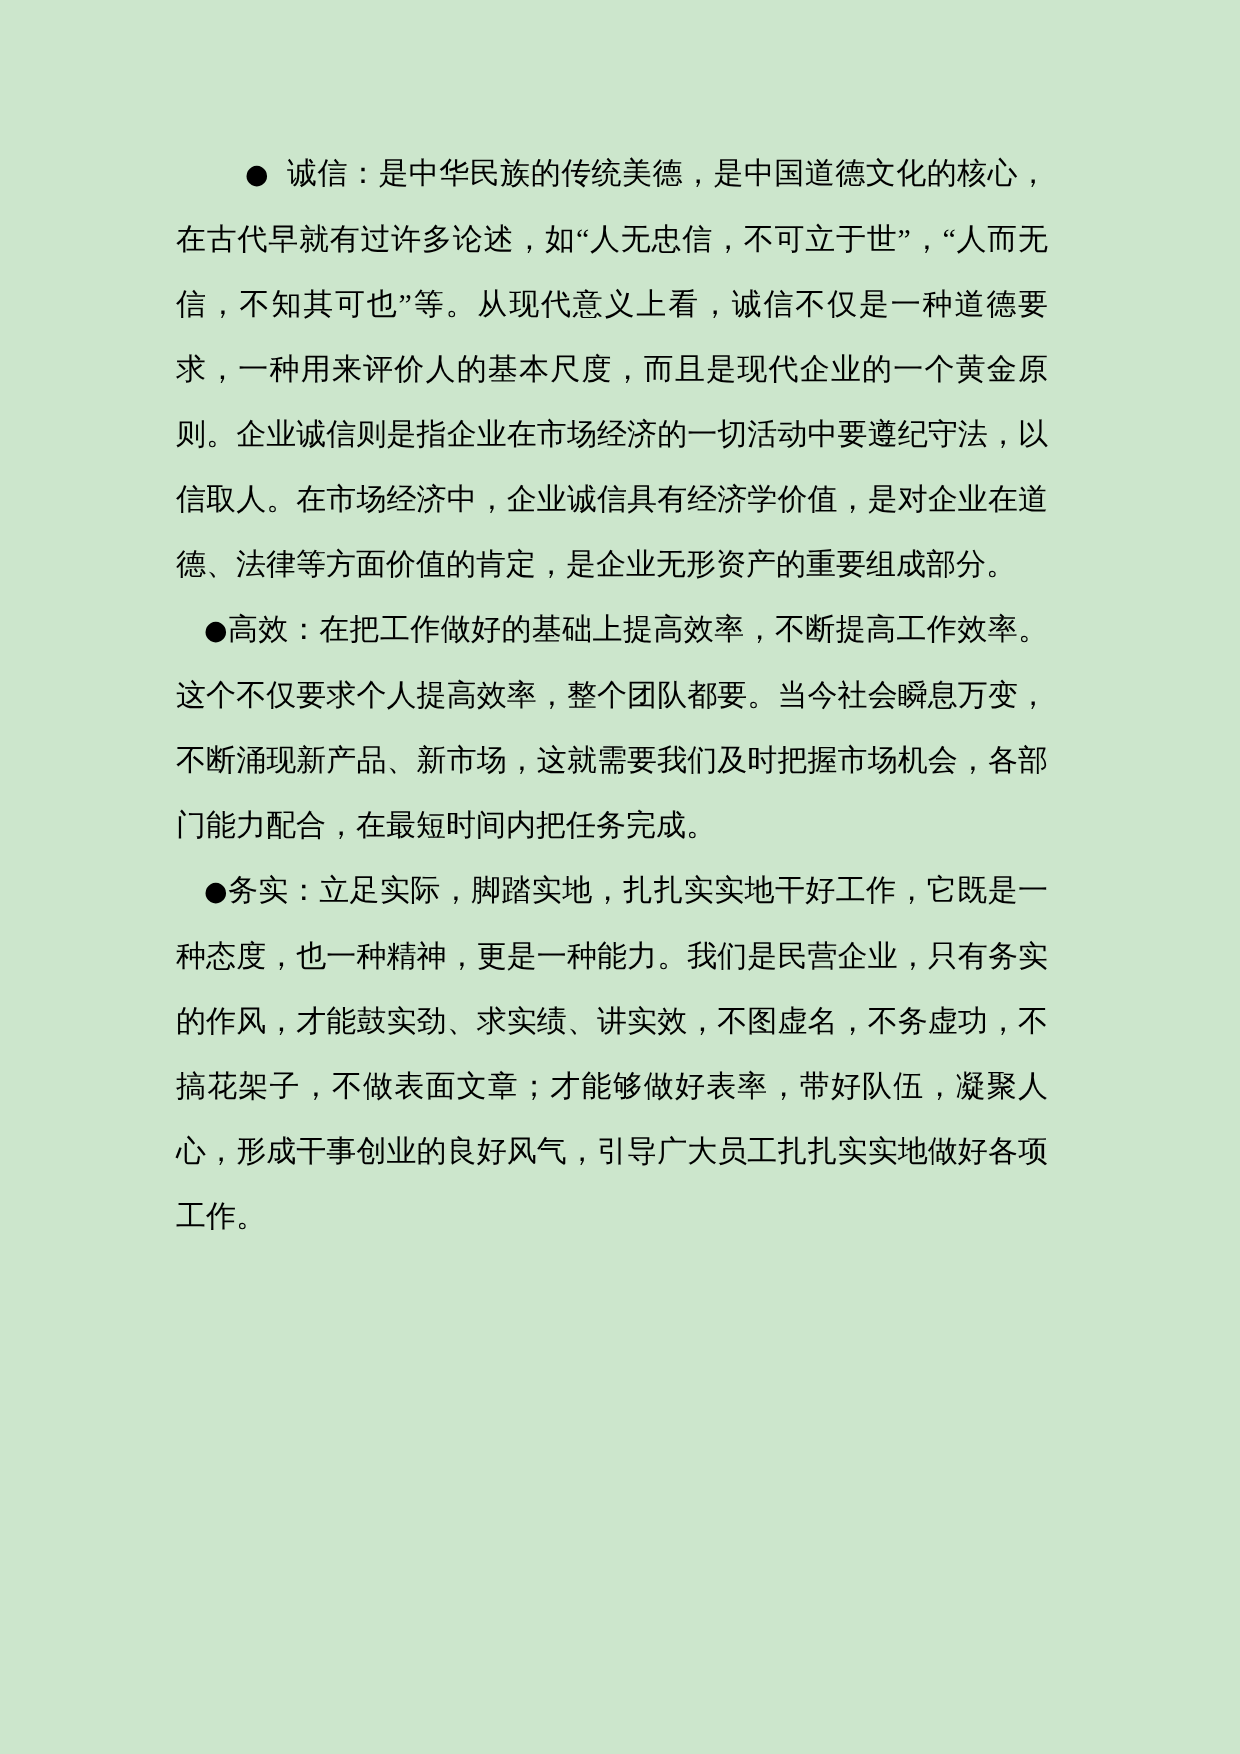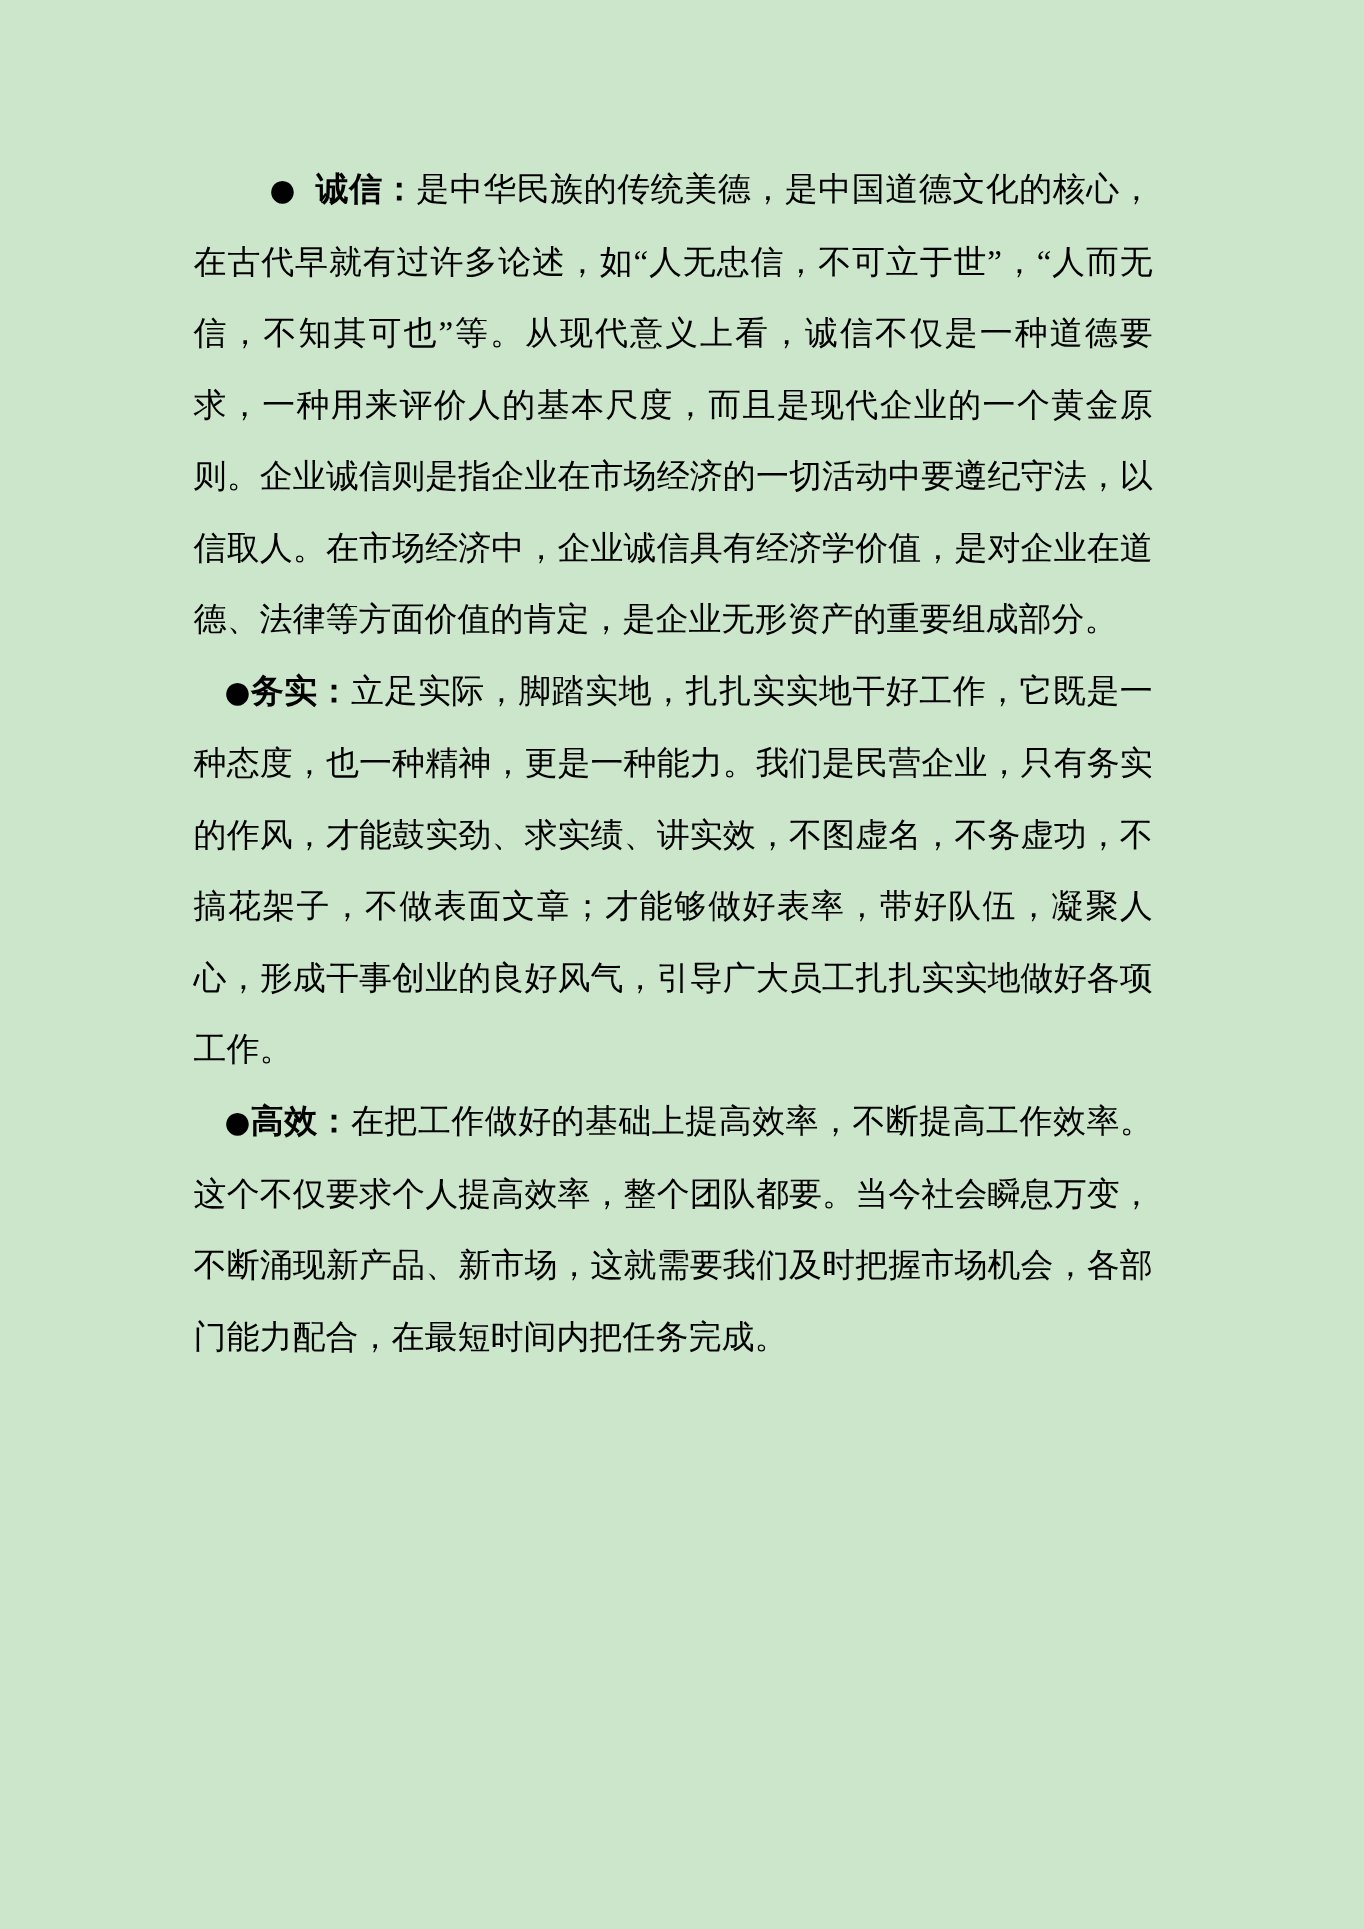--- a/index.html
+++ b/index.html
@@ -37,30 +37,30 @@
   
   .para-0 { text-indent: 69px; }
   .para-0 .bullet { margin-right: 18px; }
   
   .para-n { text-indent: 28px; }
   .bullet {
     font-family: "DejaVu Sans", sans-serif;
     font-size: 27px;
   }
   .heading {
-    font-weight: bold;
+    font-weight: normal;
   }
 </style>
 </head>
 <body>
 
 <div class="page">
   <div class="doc">
 
     <p class="para-0"><span class="bullet">●</span><span class="heading">诚信：</span><span class="body-text">是中华民族的传统美德，是中国道德文化的核心，在古代早就有过许多论述，如“人无忠信，不可立于世”，“人而无信，不知其可也”等。从现代意义上看，诚信不仅是一种道德要求，一种用来评价人的基本尺度，而且是现代企业的一个黄金原则。企业诚信则是指企业在市场经济的一切活动中要遵纪守法，以信取人。在市场经济中，企业诚信具有经济学价值，是对企业在道德、法律等方面价值的肯定，是企业无形资产的重要组成部分。</span></p>
 
+    <p class="para-n"><span class="bullet">●</span><span class="heading">高效：</span><span class="body-text">在把工作做好的基础上提高效率，不断提高工作效率。这个不仅要求个人提高效率，整个团队都要。当今社会瞬息万变，不断涌现新产品、新市场，这就需要我们及时把握市场机会，各部门能力配合，在最短时间内把任务完成。</span></p>
+
     <p class="para-n"><span class="bullet">●</span><span class="heading">务实：</span><span class="body-text">立足实际，脚踏实地，扎扎实实地干好工作，它既是一种态度，也一种精神，更是一种能力。我们是民营企业，只有务实的作风，才能鼓实劲、求实绩、讲实效，不图虚名，不务虚功，不搞花架子，不做表面文章；才能够做好表率，带好队伍，凝聚人心，形成干事创业的良好风气，引导广大员工扎扎实实地做好各项工作。</span></p>
-
-    <p class="para-n"><span class="bullet">●</span><span class="heading">高效：</span><span class="body-text">在把工作做好的基础上提高效率，不断提高工作效率。这个不仅要求个人提高效率，整个团队都要。当今社会瞬息万变，不断涌现新产品、新市场，这就需要我们及时把握市场机会，各部门能力配合，在最短时间内把任务完成。</span></p>
 
 
   </div>
 </div>
 
 </body></html>

